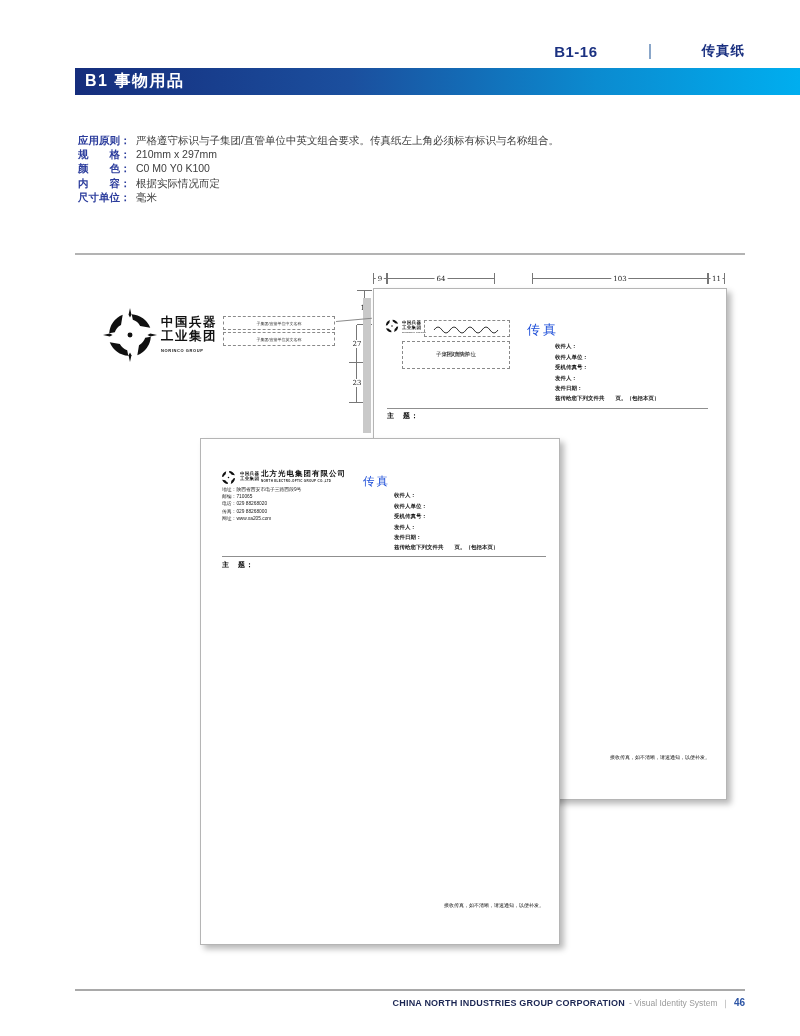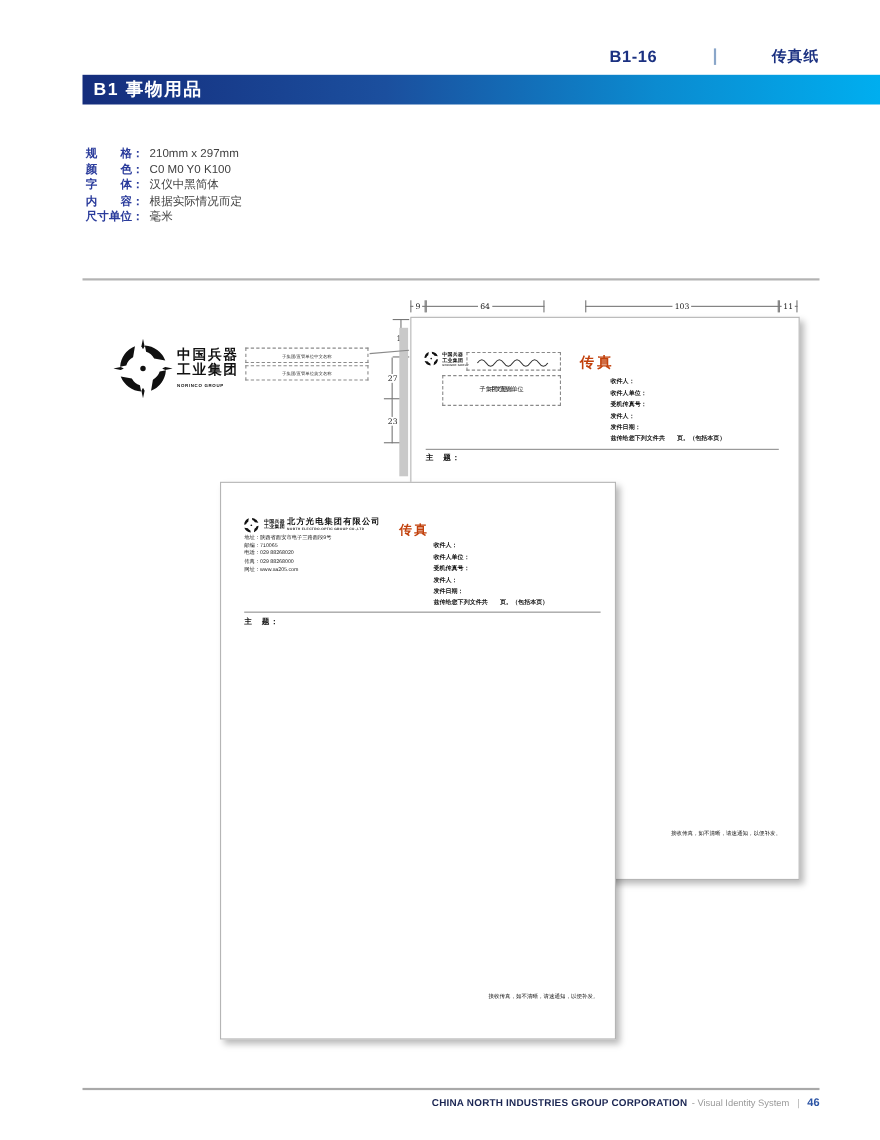--- a/index.html
+++ b/index.html
@@ -45,21 +45,21 @@
   .sheet-lower { left:200px; top:438px; width:360px; height:507px; z-index:2; }
   .sheet * { position:absolute; }
 
   .logo-svg { display:block; }
   .brand-tiny { font-size:4.5px; line-height:5px; font-weight:bold; color:#111; letter-spacing:.3px; white-space:nowrap; }
   .brand-tiny .en { font-size:2.5px; letter-spacing:.2px; font-weight:bold; color:#333; }
 
   .dashed-box { border:1px dashed #8a8a8a; display:flex; flex-direction:column;
     align-items:center; justify-content:center; text-align:center; }
 
-  .fax-title { font-weight:bold; color:#c2410c; white-space:nowrap; }
+  .fax-title { font-weight:normal; color:#1d4ed8; white-space:nowrap; }
   .fields { display:block; }
   .frow { position:static; display:flex; align-items:flex-end; height:10.4px; font-size:5.5px; color:#111; }
   .frow .lbl { white-space:nowrap; font-weight:600; }
   .frow .line { flex:1; border-bottom:1px solid #b0b0b0; margin:0 0 1px 2px; }
   .sheet-hr { border-top:1px solid #8f8f8f; height:0; }
   .subject { font-size:7px; font-weight:bold; color:#111; letter-spacing:1px; white-space:nowrap; }
   .fax-note { font-size:5px; color:#111; white-space:nowrap; }
 
   
   .us-logo { left:10px; top:29px; }
@@ -113,23 +113,23 @@
     <span class="doc-code">B1-16</span>
     <span class="hdr-div"></span>
     <span class="doc-title">传真纸</span>
   </div>
 
   <div class="banner">
     <span>B1 事物用品</span>
   </div>
 
   <div class="specs">
+    <div class="spec-row"><span class="spec-label">应用原则：</span><span class="spec-value">严格遵守标识与子集团/直管单位中英文组合要求。传真纸左上角必须标有标识与名称组合。</span></div>
     <div class="spec-row"><span class="spec-label">规　　格：</span><span class="spec-value">210mm x 297mm</span></div>
     <div class="spec-row"><span class="spec-label">颜　　色：</span><span class="spec-value">C0 M0 Y0 K100</span></div>
-    <div class="spec-row"><span class="spec-label">字　　体：</span><span class="spec-value">汉仪中黑简体</span></div>
     <div class="spec-row"><span class="spec-label">内　　容：</span><span class="spec-value">根据实际情况而定</span></div>
     <div class="spec-row"><span class="spec-label">尺寸单位：</span><span class="spec-value">毫米</span></div>
   </div>
   <div class="spec-divider"></div>
 
   <div class="dimh" style="left:373px;top:278px;width:14px;">
     <span class="tick tick-l"></span>
       <span class="tick tick-r"></span>
     <span class="dim-chip">9</span>
   </div>

